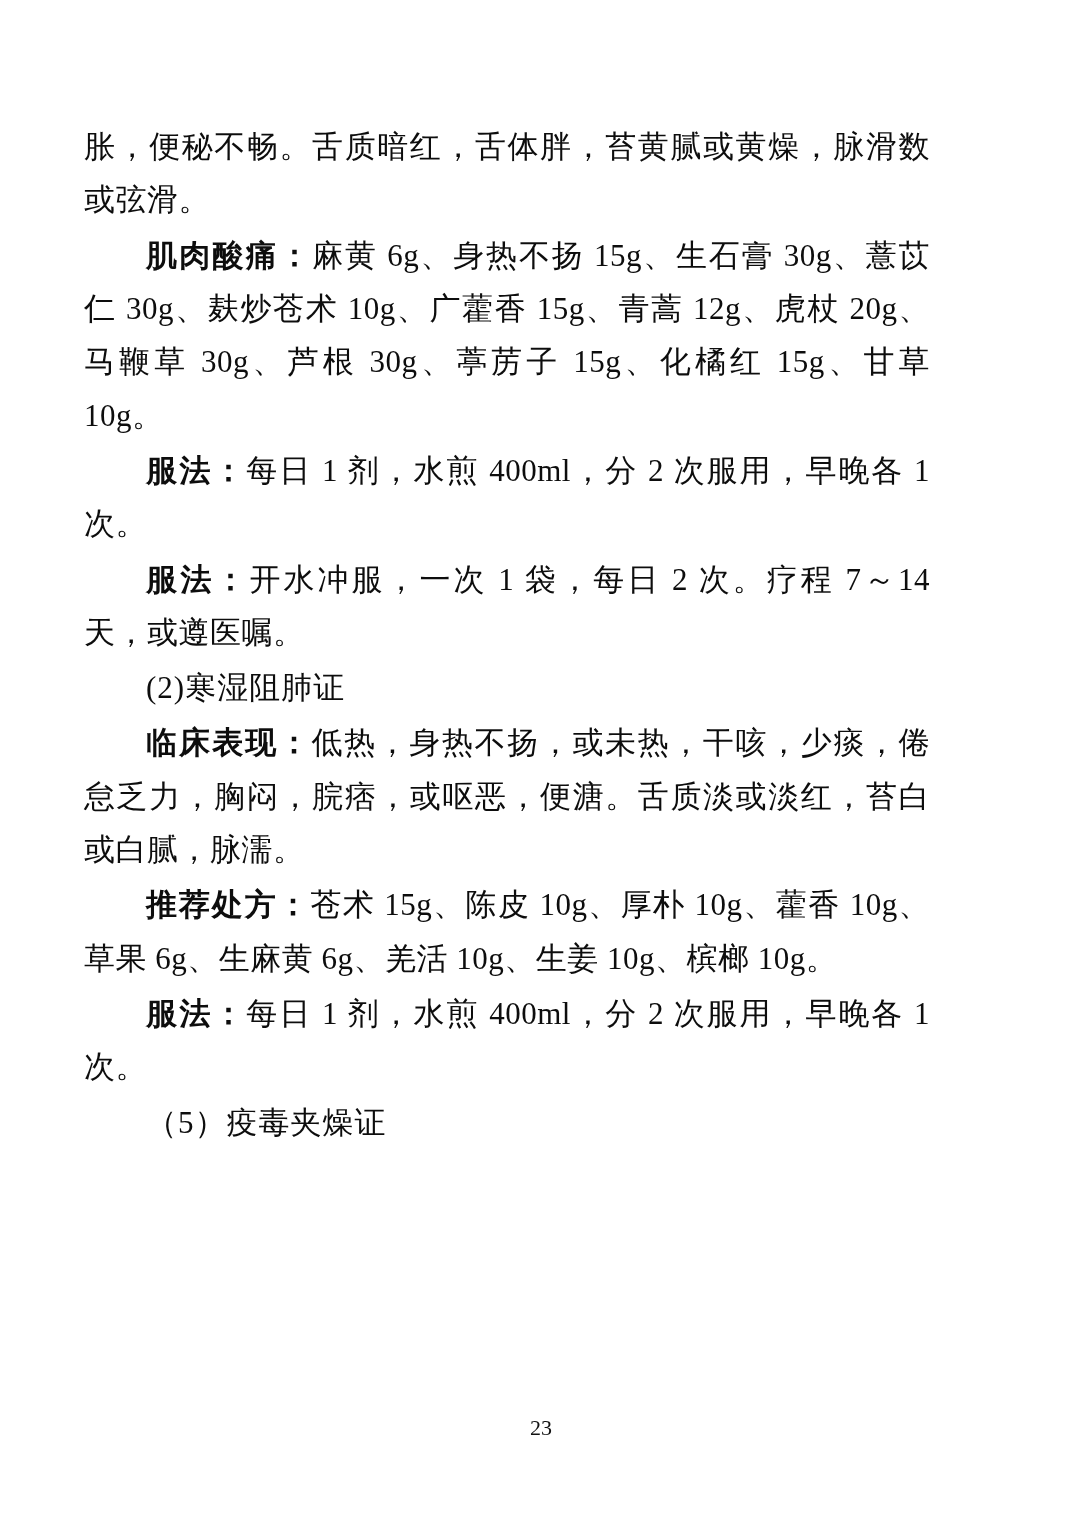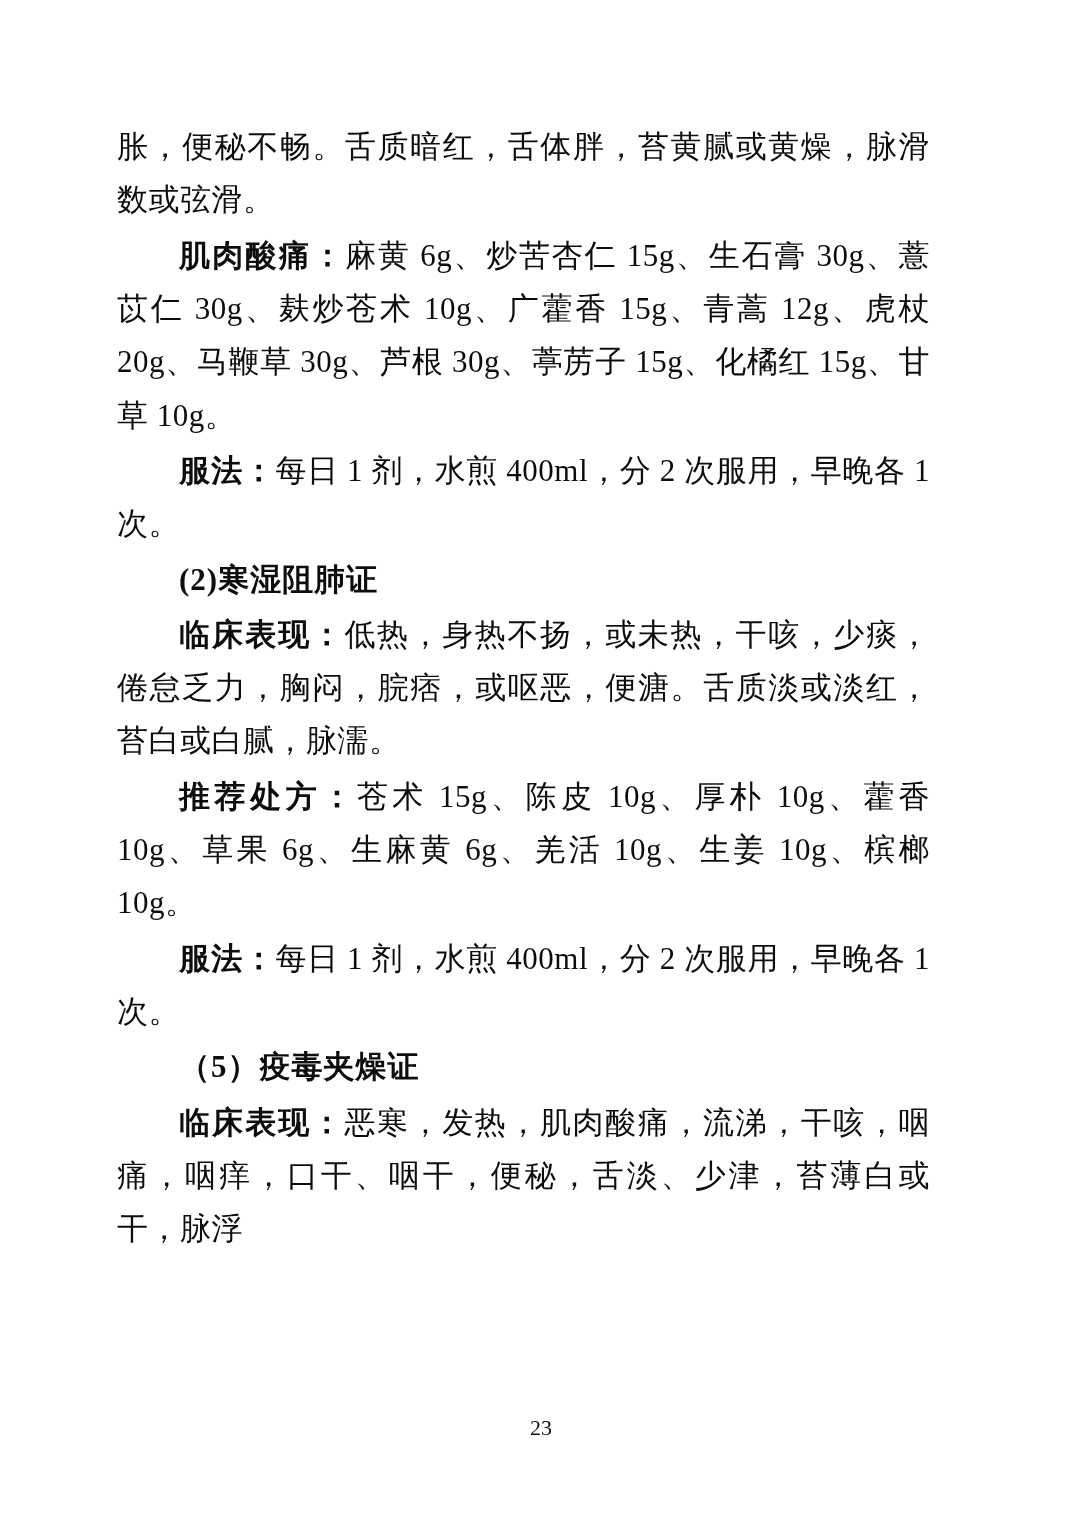--- a/index.html
+++ b/index.html
@@ -14,41 +14,41 @@
     font-family: "Liberation Serif", "DejaVu Serif", serif;
     color: #0d0d0d;
     overflow: hidden;
   }
   .page {
     position: absolute;
     left: 0; top: 0;
     width: 1080px;
     height: 1527px;
     box-sizing: border-box;
-    padding: 120px 150px 0 117px;
+    padding: 120px 150px 0 84px;
   }
   .doc-body {
     font-size: 31px;
     line-height: 1.72;
     letter-spacing: 0.5px;
     text-align: justify;
   }
   .para {
     margin: 0 0 2px 0;
     text-indent: 0;
   }
   .para.indent {
     text-indent: 62px;
   }
   .lead {
     font-weight: bold;
     letter-spacing: 1px;
   }
   .heading {
-    font-weight: bold;
+    font-weight: normal;
     letter-spacing: 1px;
   }
   .page-number {
     position: absolute;
     left: 2px;
     right: 0;
     bottom: 86px;
     text-align: center;
     font-size: 22px;
     font-family: "Liberation Serif", "DejaVu Serif", serif;
@@ -60,28 +60,31 @@
 
 <div class="page">
   <div class="doc-body">
 
     <p class="para">
       <span>胀，便秘不畅。舌质暗红，舌体胖，苔黄腻或黄燥，脉滑数或弦滑。</span>
     </p>
 
 
     <p class="para indent">
-      <span class="lead">肌肉酸痛：</span><span>麻黄 6g、炒苦杏仁 15g、生石膏 30g、薏苡仁 30g、麸炒苍术 10g、广藿香 15g、青蒿 12g、虎杖 20g、马鞭草 30g、芦根 30g、葶苈子 15g、化橘红 15g、甘草 10g。</span>
+      <span class="lead">肌肉酸痛：</span><span>麻黄 6g、身热不扬 15g、生石膏 30g、薏苡仁 30g、麸炒苍术 10g、广藿香 15g、青蒿 12g、虎杖 20g、马鞭草 30g、芦根 30g、葶苈子 15g、化橘红 15g、甘草 10g。</span>
     </p>
 
     <p class="para indent">
       <span class="lead">服法：</span><span>每日 1 剂，水煎 400ml，分 2 次服用，早晚各 1 次。</span>
     </p>
 
 
+    <p class="para indent">
+      <span class="lead">服法：</span><span>开水冲服，一次 1 袋，每日 2 次。疗程 7～14 天，或遵医嘱。</span>
+    </p>
 
     <p class="para indent">
       <span class="heading">(2)寒湿阻肺证</span>
     </p>
 
     <p class="para indent">
       <span class="lead">临床表现：</span><span>低热，身热不扬，或未热，干咳，少痰，倦怠乏力，胸闷，脘痞，或呕恶，便溏。舌质淡或淡红，苔白或白腻，脉濡。</span>
     </p>
 
     <p class="para indent">
@@ -89,20 +92,17 @@
     </p>
 
     <p class="para indent">
       <span class="lead">服法：</span><span>每日 1 剂，水煎 400ml，分 2 次服用，早晚各 1 次。</span>
     </p>
 
     <p class="para indent">
       <span class="heading">（5）疫毒夹燥证</span>
     </p>
 
-    <p class="para indent">
-      <span class="lead">临床表现：</span><span>恶寒，发热，肌肉酸痛，流涕，干咳，咽痛，咽痒，口干、咽干，便秘，舌淡、少津，苔薄白或干，脉浮</span>
-    </p>
 
   </div>
 
   <div class="page-number">23</div>
 </div>
 
 </body></html>

